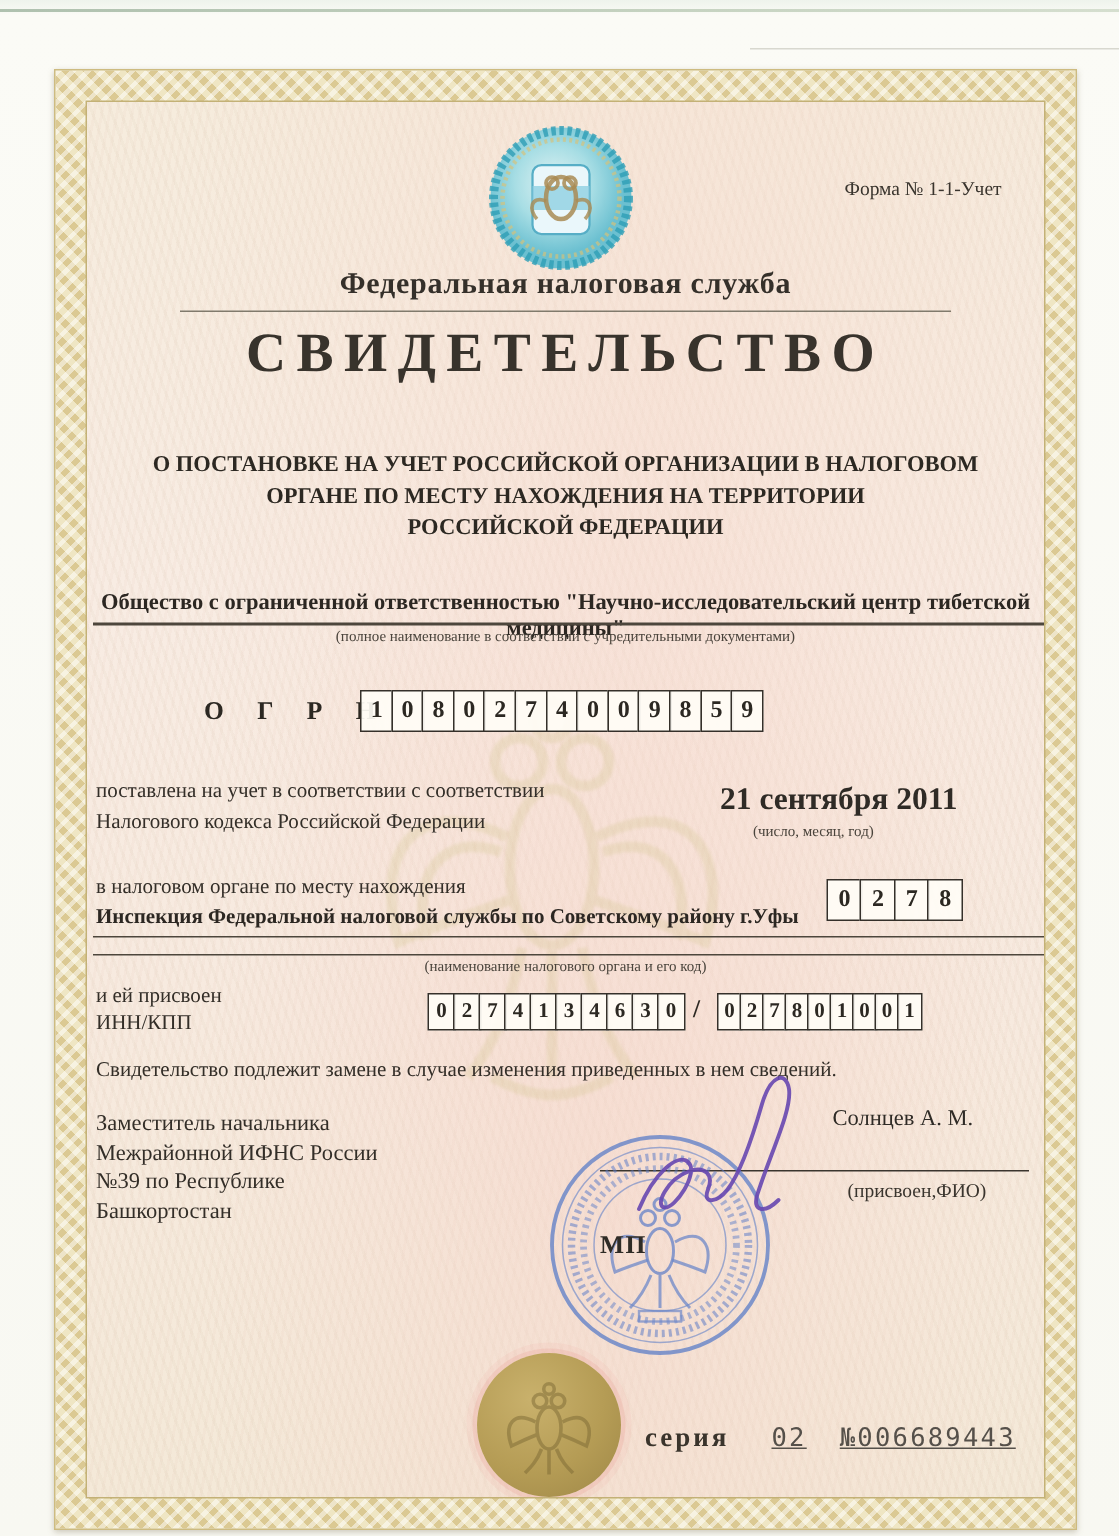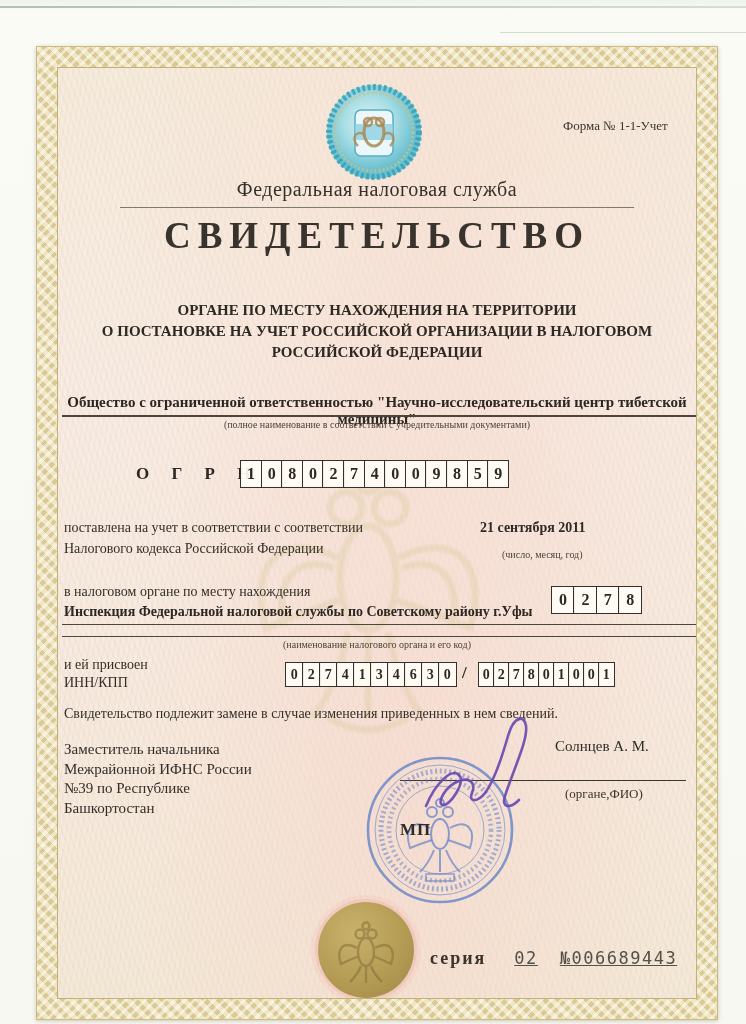--- a/index.html
+++ b/index.html
@@ -43,29 +43,29 @@
       radial-gradient(ellipse at 60% 20%, rgba(247,217,205,.45), rgba(247,217,205,0) 60%),
       repeating-linear-gradient(100deg, rgba(205,150,130,.05) 0 2px, rgba(255,255,255,0) 2px 5px),
       repeating-linear-gradient(70deg, rgba(170,150,110,.05) 0 2px, rgba(255,255,255,0) 2px 6px),
       linear-gradient(180deg,#f6ecdd 0%,#f8ece3 35%,#f7eadf 65%,#f4e9d8 100%);
     overflow:hidden;
   }
   .t{position:absolute;color:#2f2b26;}
   .center{left:0;right:0;text-align:center;}
   
   .form-label{font-size:13px;color:#3a352e;}
-  .agency{font-size:20px;font-weight:400;letter-spacing:.5px;color:#35302a;}
+  .agency{font-size:20px;font-weight:700;letter-spacing:.5px;color:#35302a;}
   .agency-rule{position:absolute;height:1px;background:#807a6c;}
   .doc-title{font-size:37px;font-weight:700;letter-spacing:7px;color:#38332c;}
   .subtitle{font-size:15px;font-weight:700;line-height:21px;color:#2c2822;}
   .body-text{font-size:14px;color:#332e28;}
   .org-name{font-size:15px;font-weight:700;color:#2c2722;}
   .org-rule{position:absolute;height:1.5px;background:#4d463c;}
   .small-cap{font-size:10px;color:#4a443c;}
-  .bold15{font-size:14px;font-weight:700;}
+  .bold15{font-size:21px;font-weight:700;}
   
   .cellrow{position:absolute;display:flex;}
   .cellrow .cell{
     border:1.6px solid #35302a;margin-left:-1.6px;
     background:rgba(255,253,246,.92);
     display:flex;align-items:center;justify-content:center;
     font-weight:700;color:#2c2822;
   }
   .cellrow .cell:first-child{margin-left:0;}
   .ogrn-boxes .cell{width:20.2px;height:26px;font-size:16px;}
@@ -141,22 +141,22 @@
       </svg>
 
       <div class="t form-label" style="left:505px;top:50px">Форма № 1-1-Учет</div>
 
       <div class="t center agency" style="top:110px">Федеральная налоговая служба</div>
       <div class="agency-rule" style="left:62px;top:139px;width:514px"></div>
 
       <div class="t center doc-title" style="top:146px">СВИДЕТЕЛЬСТВО</div>
 
       <div class="t center subtitle" style="top:232px">
+        <div>О ПОСТАНОВКЕ НА УЧЕТ РОССИЙСКОЙ ОРГАНИЗАЦИИ В НАЛОГОВОМ</div>
         <div>ОРГАНЕ ПО МЕСТУ НАХОЖДЕНИЯ НА ТЕРРИТОРИИ</div>
-        <div>О ПОСТАНОВКЕ НА УЧЕТ РОССИЙСКОЙ ОРГАНИЗАЦИИ В НАЛОГОВОМ</div>
         <div>РОССИЙСКОЙ ФЕДЕРАЦИИ</div>
       </div>
 
 
       <div class="t center org-name" style="top:326px">Общество с ограниченной ответственностью "Научно-исследовательский центр тибетской медицины"</div>
       <div class="org-rule" style="left:4px;top:347px;width:634px"></div>
       <div class="t center small-cap" style="top:351px">(полное наименование в соответствии с учредительными документами)</div>
 
       <div class="t ogrn-label" style="left:78px;top:396px">О Г Р Н</div>
       <div class="cellrow ogrn-boxes" style="left:182px;top:392px">
@@ -223,21 +223,21 @@
 
       <div class="t officer" style="left:6px;top:672px">
         <div>Заместитель начальника</div>
         <div>Межрайонной ИФНС России</div>
         <div>№39 по Республике</div>
         <div>Башкортостан</div>
       </div>
 
       <div class="t sig-name" style="left:497px;top:670px">Солнцев А. М.</div>
       <div class="line" style="left:342px;top:712px;width:286px;background:#3a352e"></div>
-      <div class="t sig-cap" style="left:507px;top:718px">(органе,ФИО)</div>
+      <div class="t sig-cap" style="left:507px;top:718px">(присвоен,ФИО)</div>
 
       <svg class="stamp-svg" style="left:306px;top:686px" width="152" height="152" viewBox="0 0 152 152">
         <g stroke="#5b7cc8" fill="none">
           <circle cx="76" cy="76" r="72" stroke-width="2.6" opacity=".85"></circle>
           <circle cx="76" cy="76" r="65" stroke-width="1" opacity=".65"></circle>
           <circle cx="76" cy="76" r="59" stroke-width="5" stroke-dasharray="2 2.7" opacity=".6"></circle>
           <circle cx="76" cy="76" r="51" stroke-width="4.5" stroke-dasharray="2 2.9" opacity=".55"></circle>
           <circle cx="76" cy="76" r="44" stroke-width="1" opacity=".65"></circle>
           <ellipse cx="76" cy="80" rx="9" ry="15" stroke-width="2" opacity=".8"></ellipse>
           <circle cx="68" cy="58" r="5" stroke-width="2" opacity=".8"></circle>

